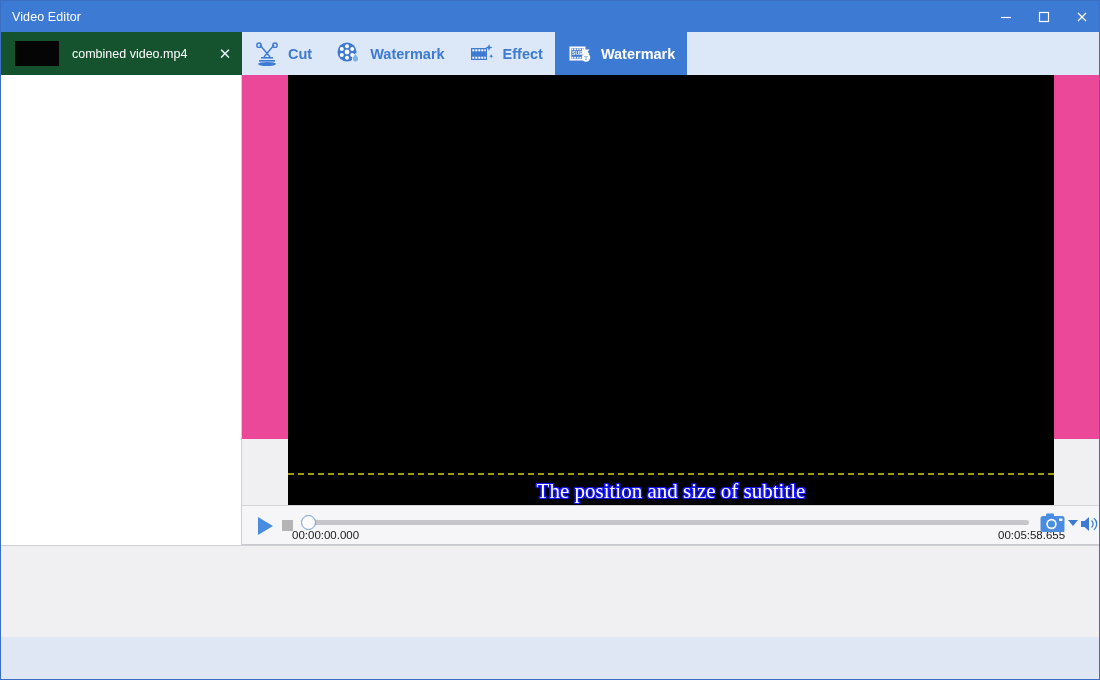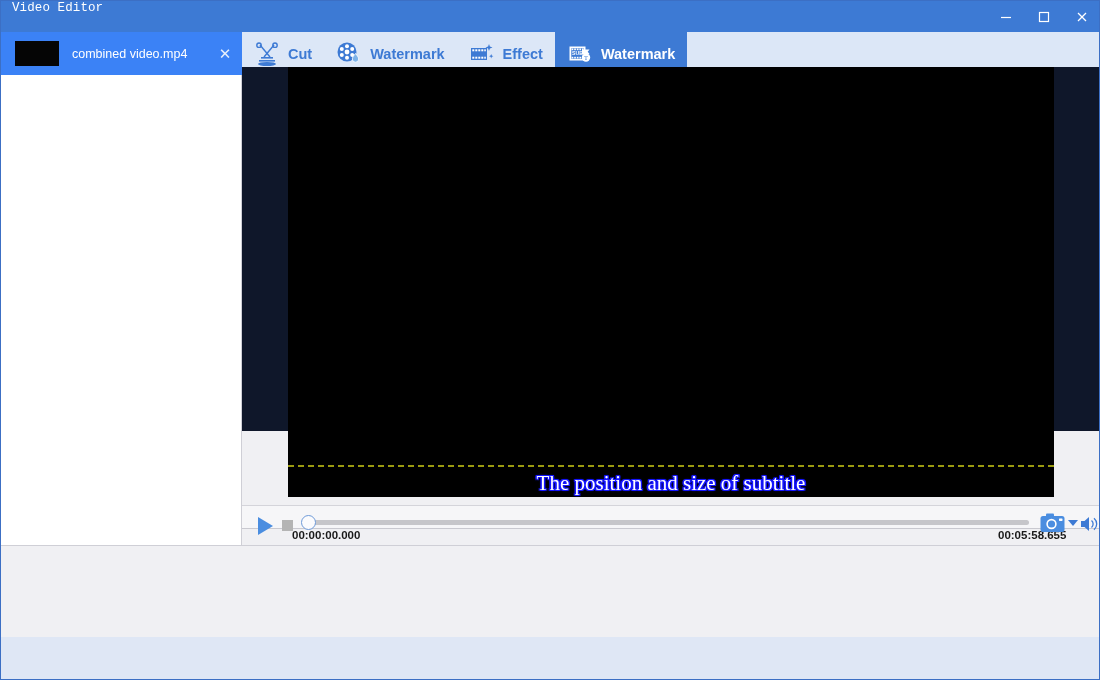--- a/index.html
+++ b/index.html
@@ -14,21 +14,21 @@
     width: 1100px; height: 680px;
     background: #f0f0f3;
     border: 1px solid #3c6fc4;
     overflow: hidden;
   }
 
   
   #titlebar {
     position: absolute; left: 0; top: 0; width: 1100px; height: 31px;
     background: #3d7ad4;
-    display: flex;  font-family: Liberation Mono, monospace;
+    display: flex; align-items: center;
   }
   #title-text {
     color: #ffffff; font-size: 12.5px; padding-left: 11px; letter-spacing: .1px;
   }
   #win-controls {
     position: absolute; right: 0; top: 0; height: 31px;
     display: flex; align-items: center;
   }
   .win-btn {
     width: 38px; height: 31px;
@@ -37,21 +37,21 @@
   }
   .win-btn svg { display: block; }
 
   
   #tabbar {
     position: absolute; left: 0; top: 31px; width: 1100px; height: 43px;
     background: #dce7f7;
   }
   #file-item {
     position: absolute; left: 0; top: 0; width: 241px; height: 43px;
-    background: #3b82f6;
+    background: #14532d;
     display: flex; align-items: center;
   }
   #file-thumb {
     width: 44px; height: 25px; background: #050505; margin-left: 14px; flex: 0 0 auto;
   }
   #file-name {
     color: #ffffff; font-size: 12.5px; margin-left: 13px; flex: 1 1 auto;
     white-space: nowrap; overflow: hidden;
   }
   #file-close {
@@ -70,22 +70,22 @@
   }
   .tool .tlabel {
     font-size: 14.5px; font-weight: bold; color: #3d7ad4; white-space: nowrap;
   }
   .tool.active { background: #3d7ad4; }
   .tool.active .tlabel { color: #ffffff; }
   .ticon { width: 26px; height: 26px; display: block; flex: 0 0 auto; }
 
   
   #preview {
-    position: absolute; left: 241px; top: 66px; width: 858px; height: 364px;
-    background: #0f172a;
+    position: absolute; left: 241px; top: 74px; width: 858px; height: 364px;
+    background: #ec4899;
   }
   #video-area {
     position: absolute; left: 46px; top: 0; width: 766px; height: 430px;
     background: #000000;
   }
   #sub-guide {
     position: absolute; left: 0; top: 398px; width: 766px; height: 0;
     border-top: 2px dashed #9a9a10;
   }
   #sub-preview {
@@ -95,25 +95,24 @@
     font-size: 21px;
     color: #ffffff;
     text-shadow:
       -1.3px 0 #1515ff, 1.3px 0 #1515ff, 0 -1.3px #1515ff, 0 1.3px #1515ff,
       -1.3px -1.3px #1515ff, 1.3px -1.3px #1515ff, -1.3px 1.3px #1515ff, 1.3px 1.3px #1515ff,
       0 0 3px #2020ff;
   }
 
   
   #playerbar {
-    position: absolute; left: 241px; top: 504px; width: 858px; height: 24px;
+    position: absolute; left: 241px; top: 504px; width: 858px; height: 40px;
     background: #f6f6f8;
     border-top: 1px solid #d4d4da;
     border-bottom: 1px solid #c9c9d0;
-    font-weight: bold;
   }
   #play-btn {
     position: absolute; left: 12px; top: 9px; width: 22px; height: 22px; cursor: pointer;
   }
   #stop-btn {
     position: absolute; left: 40px; top: 14px; width: 11px; height: 11px;
     background: #b4b4b4; cursor: pointer;
   }
   #seek-track {
     position: absolute; left: 63px; top: 14px; width: 724px; height: 5px;

